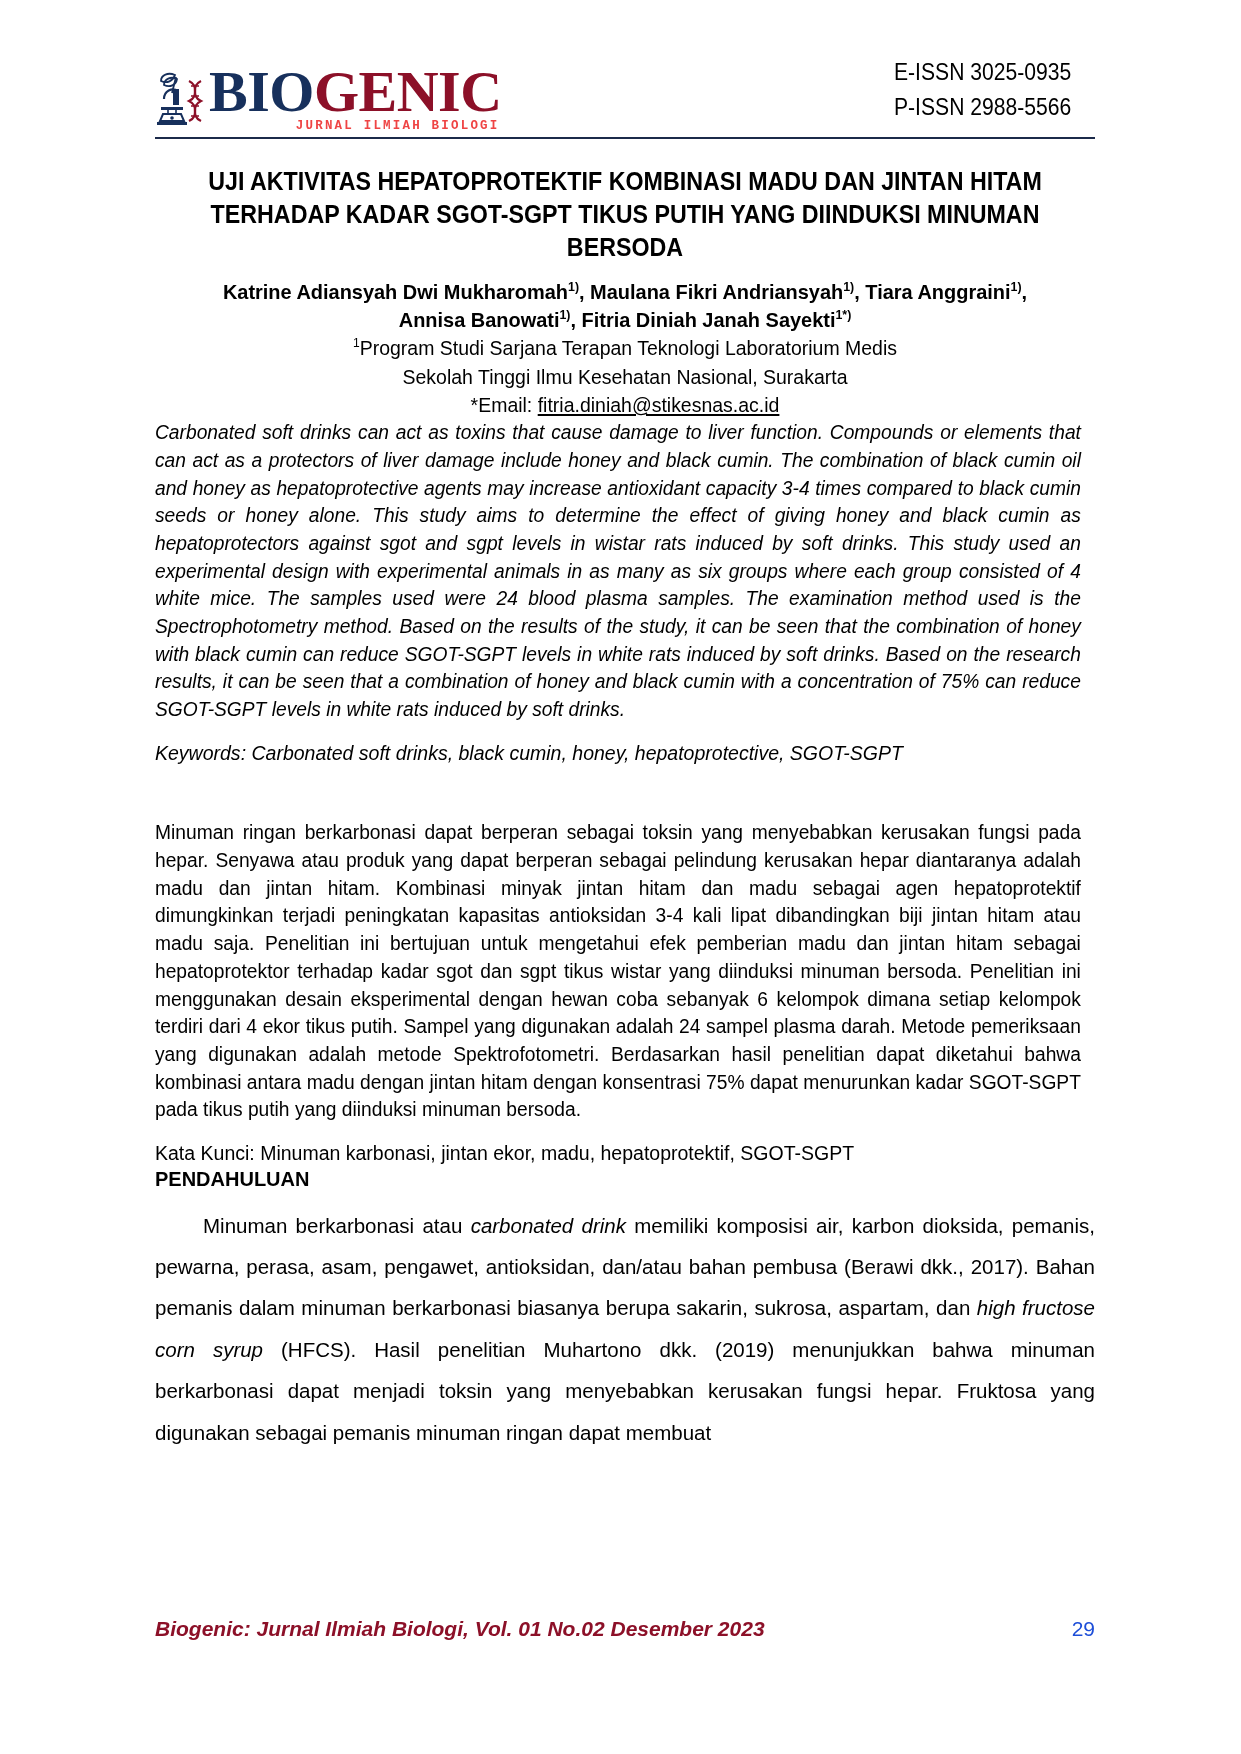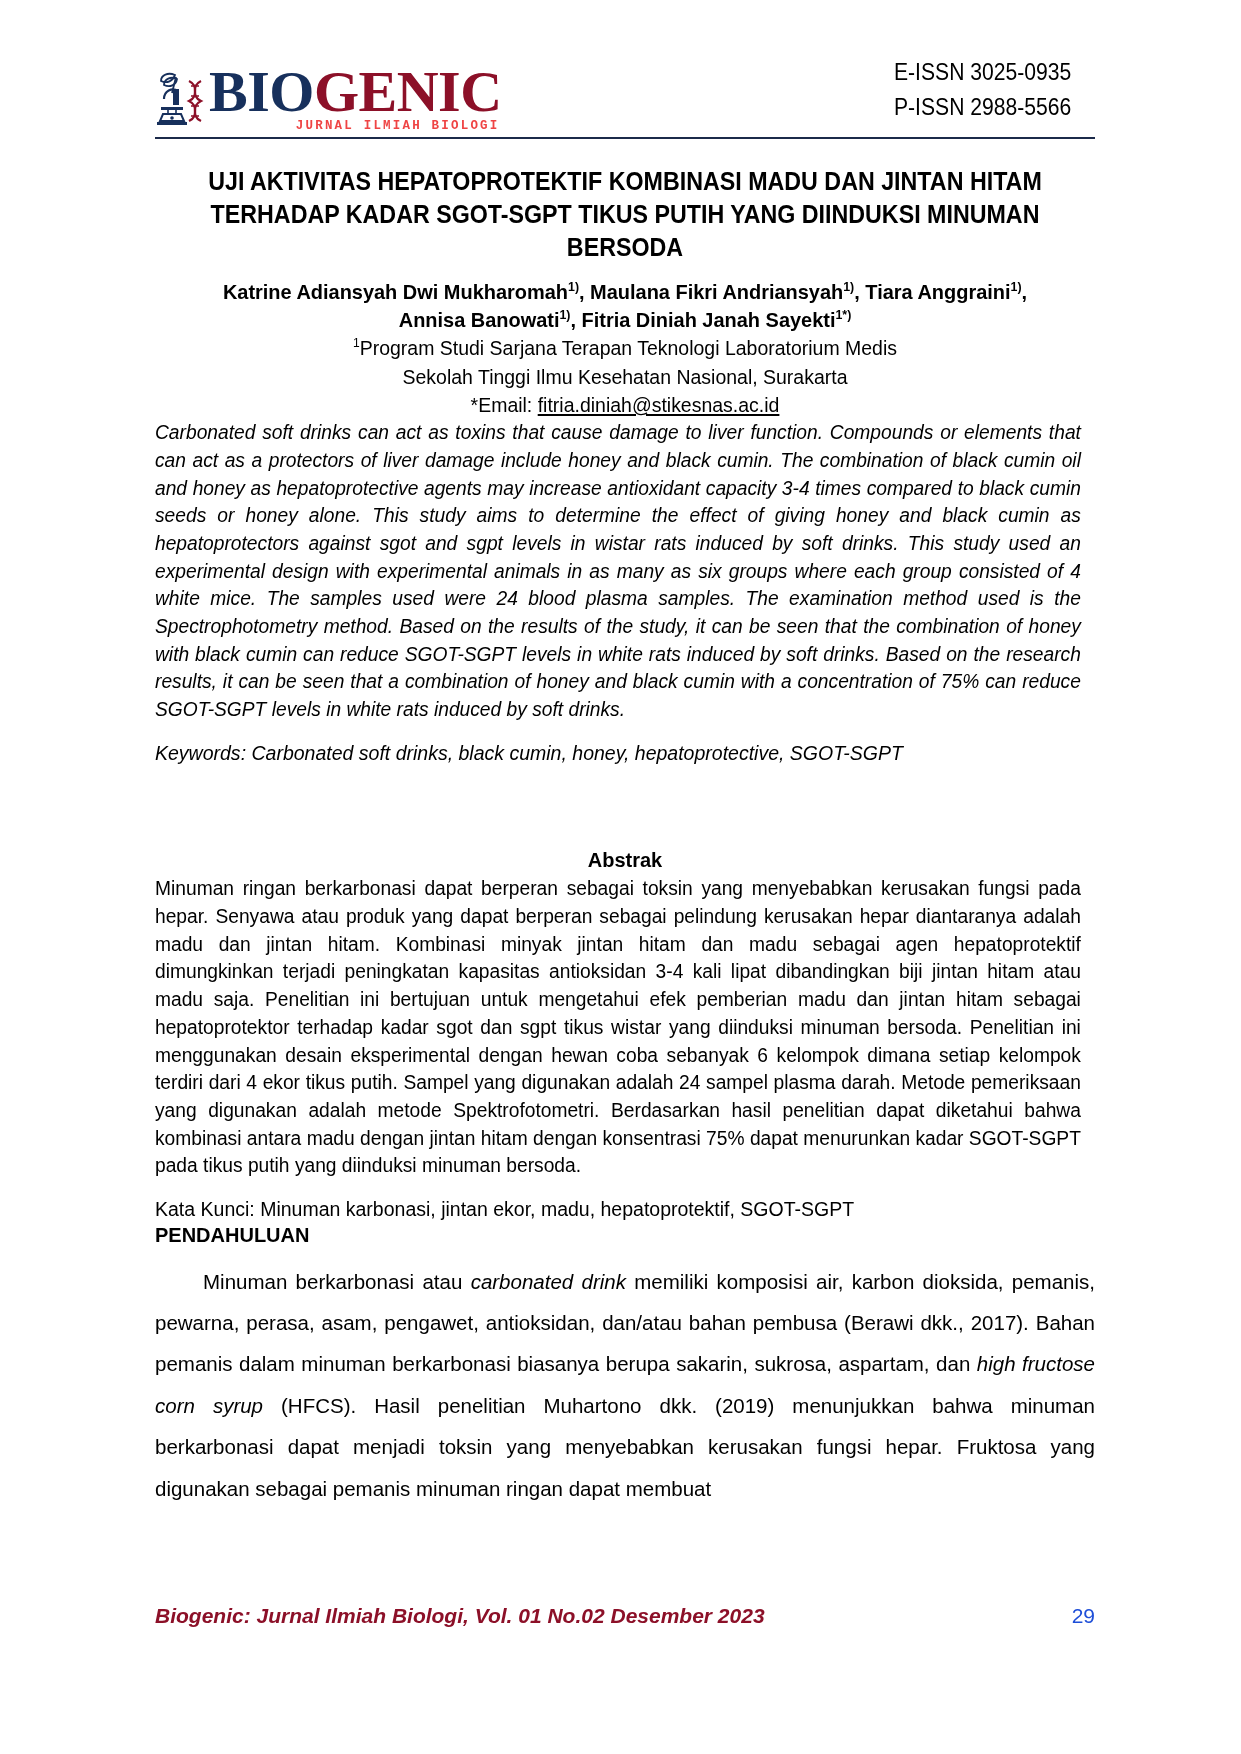--- a/index.html
+++ b/index.html
@@ -164,21 +164,21 @@
     text-align: justify;
     text-indent: 48px;
   }
   .body-para i { font-style: italic; }
 
   
   .footer {
     position: absolute;
     left: 155px;
     right: 146px;
-    bottom: 126px;
+    bottom: 113px;
     display: flex;
     align-items: baseline;
     justify-content: space-between;
   }
   .footer-title {
     color: #8c1028;
     font-weight: bold;
     font-style: italic;
     font-size: 21px;
   }
@@ -236,21 +236,20 @@
 
     <div class="affil"><sup>1</sup><span>Program Studi Sarjana Terapan Teknologi Laboratorium Medis</span></div>
     <div class="affil">Sekolah Tinggi Ilmu Kesehatan Nasional, Surakarta</div>
     <div class="email-line"><span>*Email: </span><a class="email-link" href="#">fitria.diniah@stikesnas.ac.id</a></div>
 
     <div class="abs-body">Carbonated soft drinks can act as toxins that cause damage to liver function. Compounds or elements that can act as a protectors of liver damage include honey and black cumin. The combination of black cumin oil and honey as hepatoprotective agents may increase antioxidant capacity 3-4 times compared to black cumin seeds or honey alone. This study aims to determine the effect of giving honey and black cumin as hepatoprotectors against sgot and sgpt levels in wistar rats induced by soft drinks. This study used an experimental design with experimental animals in as many as six groups where each group consisted of 4 white mice. The samples used were 24 blood plasma samples. The examination method used is the Spectrophotometry method. Based on the results of the study, it can be seen that the combination of honey with black cumin can reduce SGOT-SGPT levels in white rats induced by soft drinks. Based on the research results, it can be seen that a combination of honey and black cumin with a concentration of 75% can reduce SGOT-SGPT levels in white rats induced by soft drinks.</div>
     <div class="kw"><b>Keywords</b><span>: </span><span>Carbonated soft drinks, black cumin, honey, hepatoprotective, SGOT-SGPT</span></div>
 
     <div class="gap-lg"></div>
 
-    <div class="sec-head">Abstrak</div>
     <div class="abs-body roman">Minuman ringan berkarbonasi dapat berperan sebagai toksin yang menyebabkan kerusakan fungsi pada hepar. Senyawa atau produk yang dapat berperan sebagai pelindung kerusakan hepar diantaranya adalah madu dan jintan hitam. Kombinasi minyak jintan hitam dan madu sebagai agen hepatoprotektif dimungkinkan terjadi peningkatan kapasitas antioksidan 3-4 kali lipat dibandingkan biji jintan hitam atau madu saja. Penelitian ini bertujuan untuk mengetahui efek pemberian madu dan jintan hitam sebagai hepatoprotektor terhadap kadar sgot dan sgpt tikus wistar yang diinduksi minuman bersoda. Penelitian ini menggunakan desain eksperimental dengan hewan coba sebanyak 6 kelompok dimana setiap kelompok terdiri dari 4 ekor tikus putih. Sampel yang digunakan adalah 24 sampel plasma darah. Metode pemeriksaan yang digunakan adalah metode Spektrofotometri. Berdasarkan hasil penelitian dapat diketahui bahwa kombinasi antara madu dengan jintan hitam dengan konsentrasi 75% dapat menurunkan kadar SGOT-SGPT pada tikus putih yang diinduksi minuman bersoda.</div>
     <div class="kw roman"><b>Kata Kunci</b><span>: </span><span>Minuman karbonasi, jintan ekor, madu, hepatoprotektif, SGOT-SGPT</span></div>
 
     <div class="body-head">PENDAHULUAN</div>
     <div class="body-para"><span>Minuman berkarbonasi atau </span><i>carbonated drink</i><span> memiliki komposisi air, karbon dioksida, pemanis, pewarna, perasa, asam, pengawet, antioksidan, dan/atau bahan pembusa (Berawi dkk., 2017). Bahan pemanis dalam minuman berkarbonasi biasanya berupa sakarin, sukrosa, aspartam, dan </span><i>high fructose corn syrup</i><span> (HFCS). Hasil penelitian Muhartono dkk. (2019) menunjukkan bahwa minuman berkarbonasi dapat menjadi toksin yang menyebabkan kerusakan fungsi hepar. Fruktosa yang digunakan sebagai pemanis minuman ringan dapat membuat</span></div>
 
   </div>
 
   <div class="footer">
     <div class="footer-title">Biogenic: Jurnal Ilmiah Biologi, Vol. 01 No.02 Desember 2023</div>

